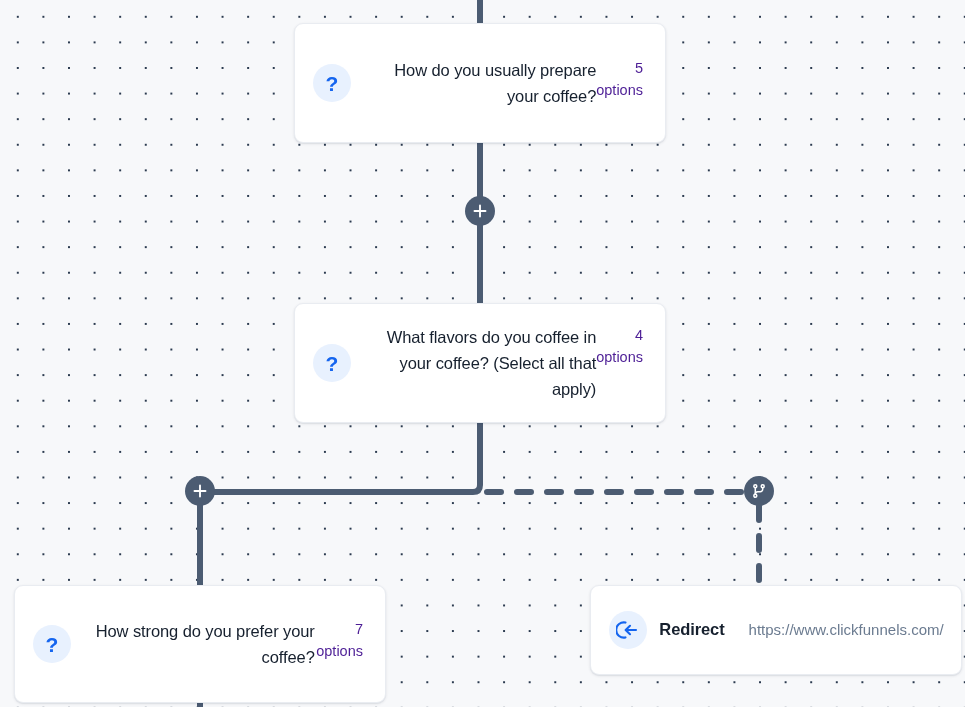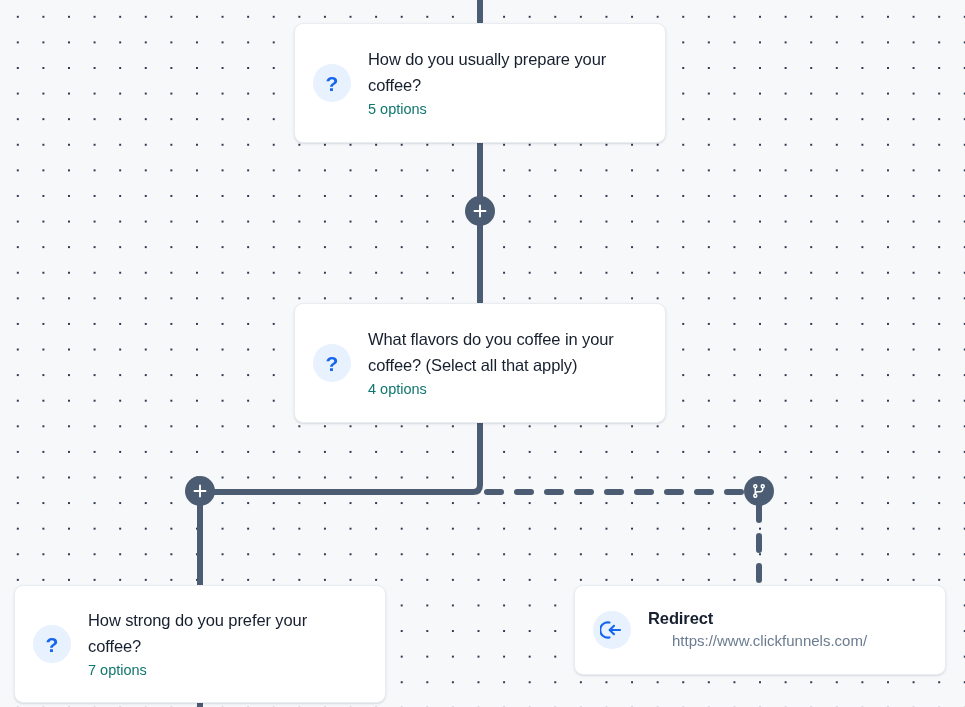--- a/index.html
+++ b/index.html
@@ -63,44 +63,45 @@
     color: #1565ef;
     font-size: 21px;
     font-weight: 700;
     line-height: 1;
     font-family: "Liberation Sans", sans-serif;
   }
 
   .node-body {
     min-width: 0;
     display: flex;
-    flex-direction: column;
+    flex-direction: row;
     justify-content: center;
+    text-align: right;
   }
   .node-title {
     color: #16202e;
     font-size: 16.5px;
     line-height: 1.58;
     font-weight: 400;
     letter-spacing: -0.1px;
   }
   .node-sub {
-    color: #0f766e;
+    color: #4c1d95;
     font-size: 14.5px;
     line-height: 1.5;
     margin-top: 1px;
   }
   .node-sub.url { color: #6b7b90; font-size: 15px; margin-left: 24px; }
   .node-title.strong { font-weight: 700; font-size: 16.5px; line-height: 1.35; }
 
   
   #node-prepare   { left: 294px; top: 23px;  width: 372px; height: 120px; }
   #node-flavors   { left: 294px; top: 303px; width: 372px; height: 120px; }
   #node-strong    { left: 14px;  top: 585px; width: 372px; height: 118px; }
-  #node-redirect  { left: 574px; top: 585px; width: 372px; height: 90px;  }
+  #node-redirect  { left: 590px; top: 585px; width: 372px; height: 90px;  }
 
   
   .pill-btn {
     position: absolute;
     width: 30px;
     height: 30px;
     border-radius: 50%;
     background: #4c5c72;
     display: flex;
     align-items: center;

